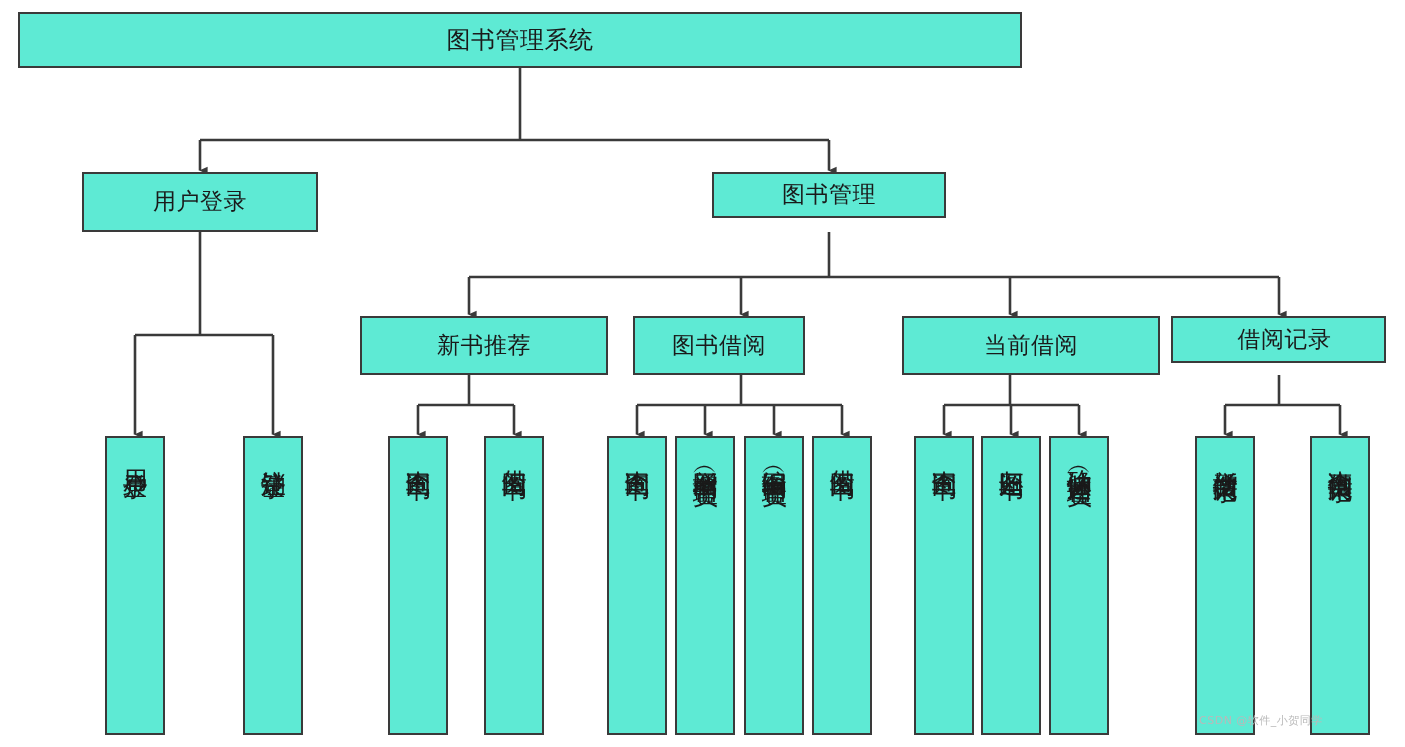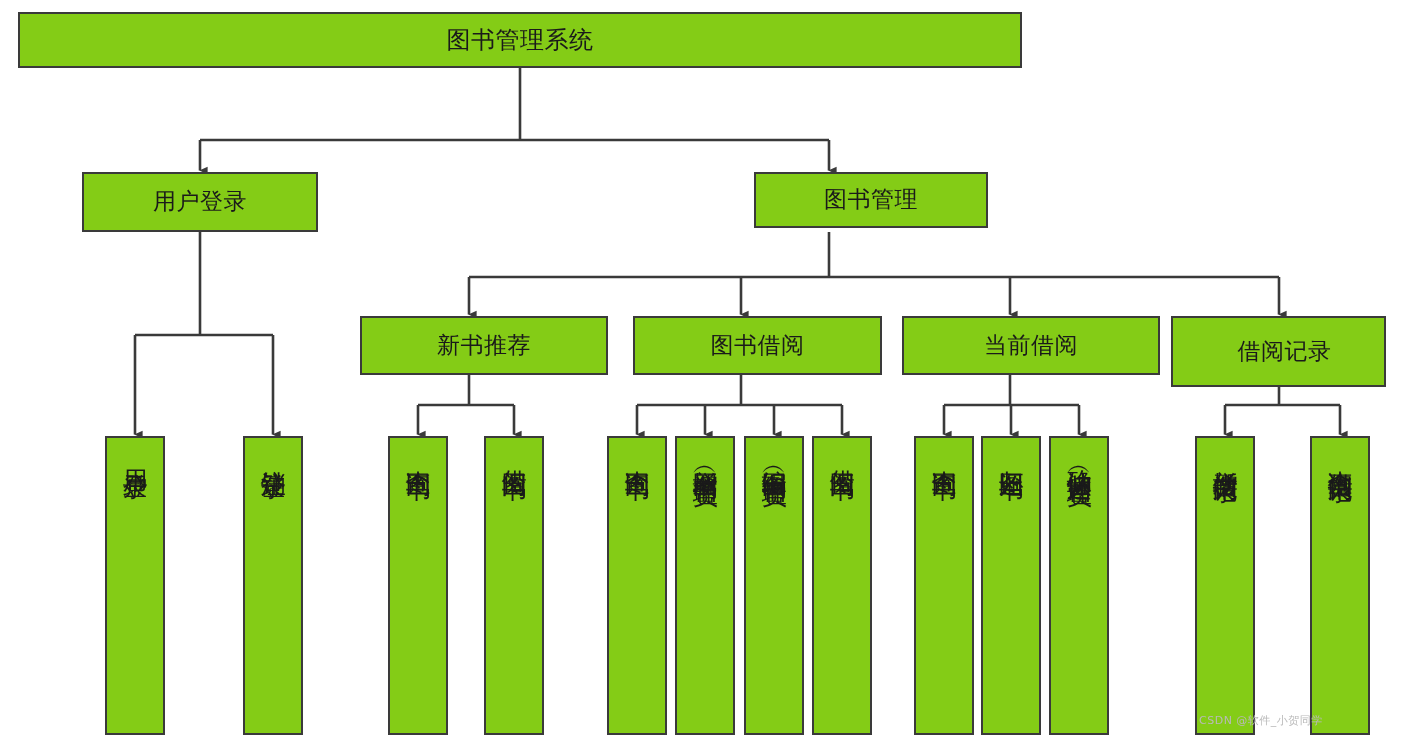--- a/index.html
+++ b/index.html
@@ -23,21 +23,21 @@
     left: 0;
     top: 0;
     width: 1405px;
     height: 747px;
     pointer-events: none;
   }
   .node {
     position: absolute;
     box-sizing: border-box;
     border: 2.5px solid #3a3a3a;
-    background: #84cc16;
+    background: #5eead4;
     display: flex;
     align-items: center;
     justify-content: center;
     color: #1a1a1a;
     text-align: right;
   }
   .node .label {
     display: block;
     line-height: 1.18;
     letter-spacing: 0.5px;
@@ -124,33 +124,33 @@
       </g>
   </svg>
 
   <div id="nodes">
       <div class="node horiz root" style="left: 18px; top: 12px; width: 1004px; height: 56px;">
         <span class="label">图书管理系统</span>
       </div>
       <div class="node horiz" style="left: 82px; top: 172px; width: 236px; height: 60px;">
         <span class="label">用户登录</span>
       </div>
-      <div class="node horiz" style="left: 712px; top: 172px; width: 234px; height: 56px; margin-left: 42px;">
+      <div class="node horiz" style="left: 712px; top: 172px; width: 234px; height: 46px;">
         <span class="label">图书管理</span>
       </div>
       <div class="node horiz" style="left: 360px; top: 316px; width: 248px; height: 59px;">
         <span class="label">新书推荐</span>
       </div>
-      <div class="node horiz" style="left: 633px; top: 316px; width: 249px; height: 59px;">
+      <div class="node horiz" style="left: 633px; top: 316px; width: 172px; height: 59px;">
         <span class="label">图书借阅</span>
       </div>
       <div class="node horiz" style="left: 902px; top: 316px; width: 258px; height: 59px;">
         <span class="label">当前借阅</span>
       </div>
-      <div class="node horiz" style="left: 1171px; top: 316px; width: 215px; height: 71px; padding-left: 12px;">
+      <div class="node horiz" style="left: 1171px; top: 316px; width: 215px; height: 47px; padding-left: 12px;">
         <span class="label">借阅记录</span>
       </div>
       <div class="node vert" style="left: 105px; top: 436px; width: 60px; height: 299px;">
         <span class="label">用户登录</span>
       </div>
       <div class="node vert" style="left: 243px; top: 436px; width: 60px; height: 299px;">
         <span class="label">注销登录</span>
       </div>
       <div class="node vert" style="left: 388px; top: 436px; width: 60px; height: 299px;">
         <span class="label">查询图书</span>

